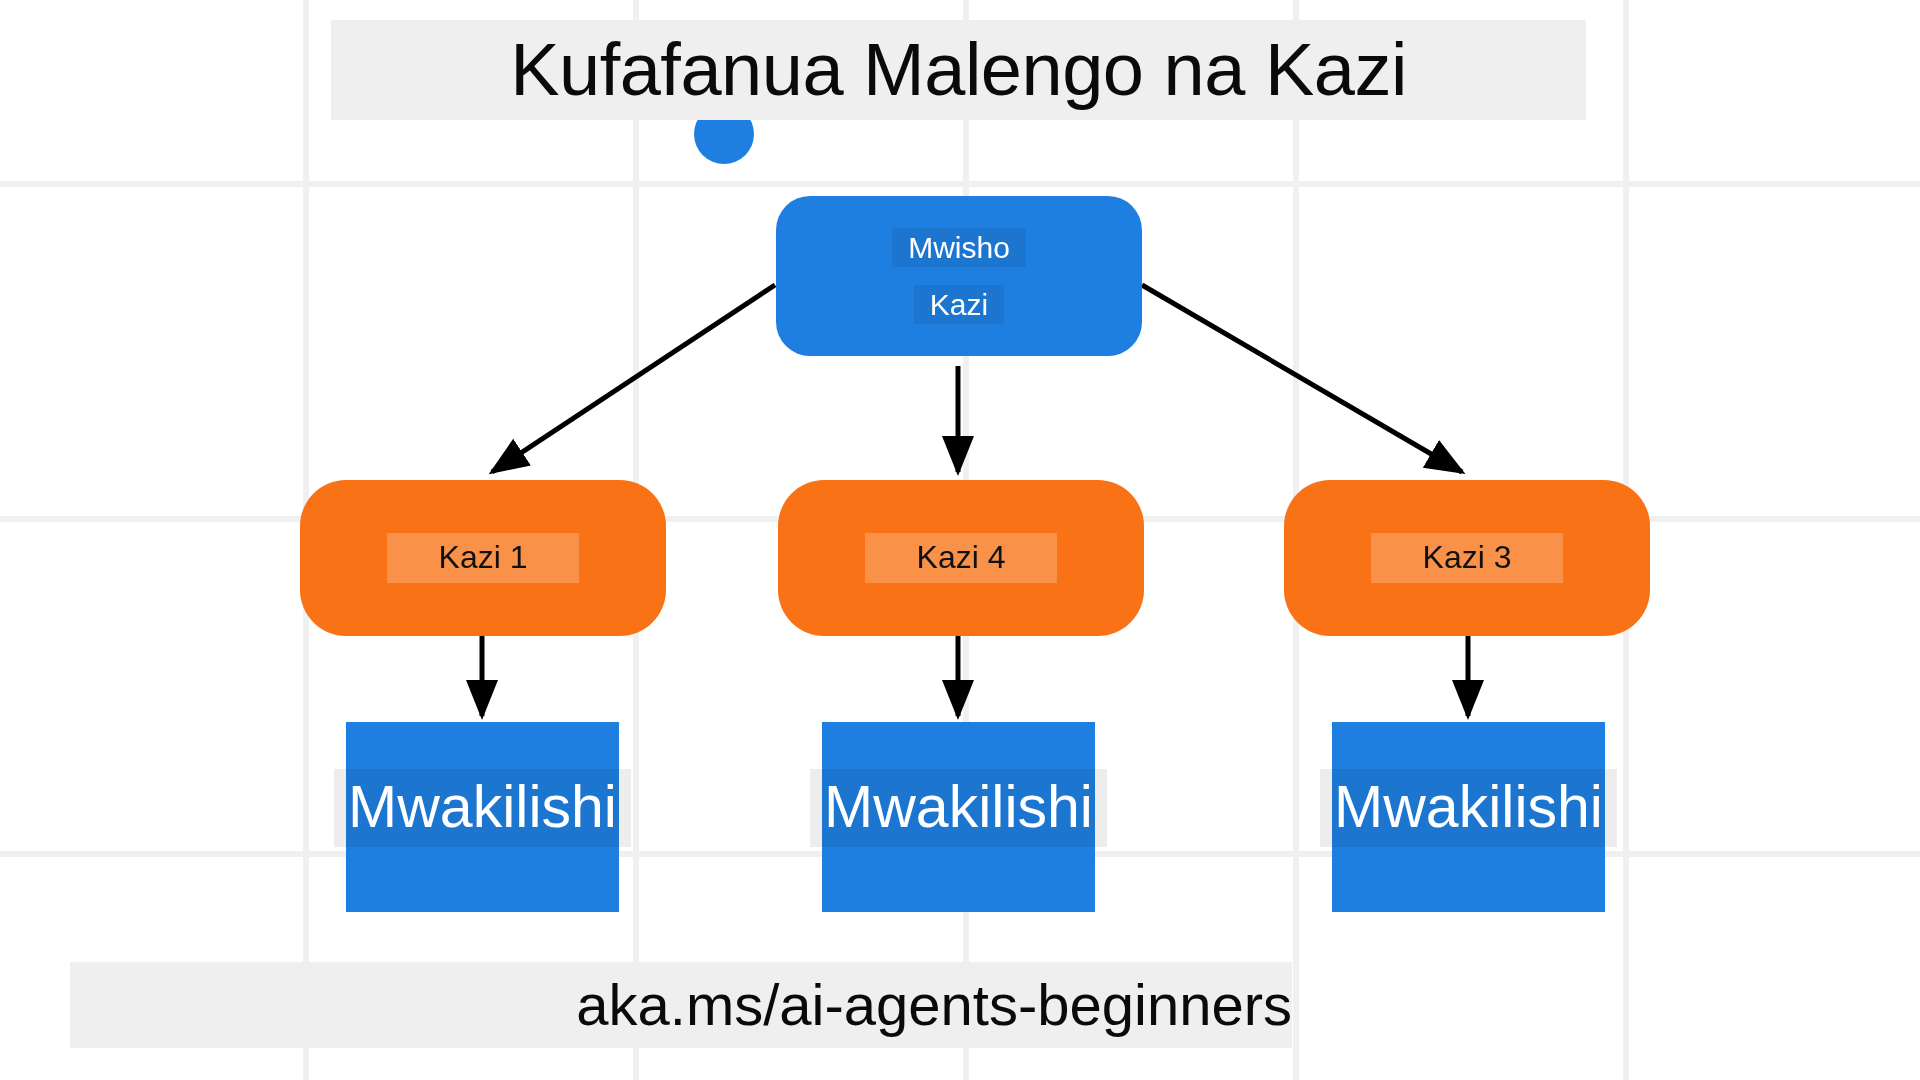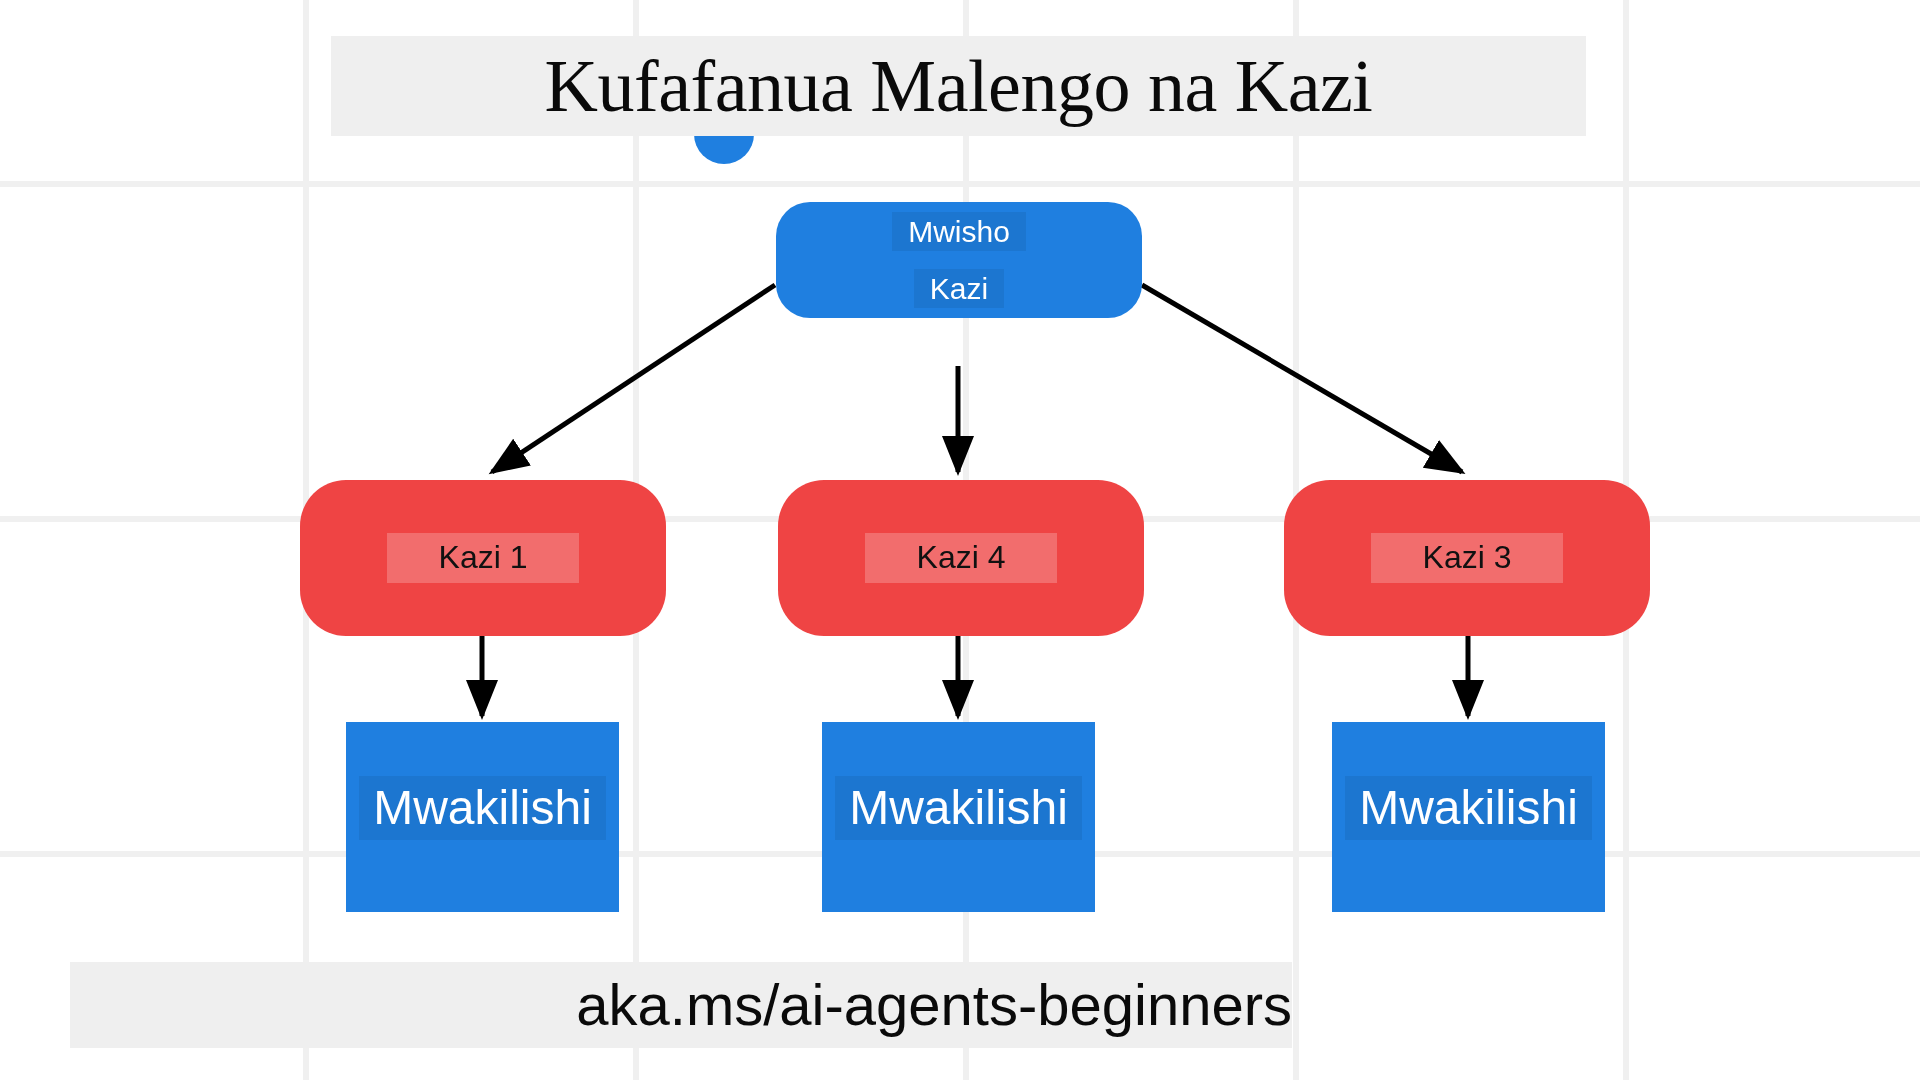--- a/index.html
+++ b/index.html
@@ -40,25 +40,24 @@
   .banner {
     position: absolute;
     background: #efefef;
     display: flex;
     align-items: center;
     color: #0a0a0a;
     white-space: nowrap;
   }
   #title-banner {
     left: 331px;
-    top: 36px;
+    top: 20px;
     width: 1255px;
     height: 100px;
     justify-content: center;
-    font-family: Liberation Serif, serif;
   }
   #title-text {
     font-size: 74px;
     font-weight: 400;
     letter-spacing: -0.5px;
     line-height: 1;
   }
   #footer-banner {
     left: 70px;
     top: 962px;
@@ -95,21 +94,21 @@
     justify-content: center;
     box-sizing: border-box;
     z-index: 3;
   }
   .node-goal {
     background: #1f7fe0;
     border-radius: 34px;
     gap: 18px;
   }
   .node-task {
-    background: #ef4444;
+    background: #f97316;
     border-radius: 46px;
   }
   .node-agent {
     background: #1f7fe0;
     border-radius: 0;
   }
 
   
   .chip {
     display: inline-block;
@@ -122,21 +121,21 @@
     background: rgba(0, 0, 0, 0.07);
   }
   .chip-task {
     color: #111111;
     font-size: 32px;
     background: rgba(255, 255, 255, 0.22);
     padding: 6px 52px;
   }
   .chip-agent {
     color: #ffffff;
-    font-size: 48px;
+    font-size: 59px;
     background: rgba(0, 0, 0, 0.07);
     padding: 4px 14px;
   }
   
   .agent-sub {
     color: rgba(255, 255, 255, 0.55);
     font-size: 56px;
     height: 18px;
     overflow: hidden;
     line-height: 1.1;
@@ -170,21 +169,21 @@
 
     <line x1="958" y1="636" x2="958" y2="716" stroke="#000000" stroke-width="5" marker-end="url(#ah)"></line>
 
     <line x1="1468" y1="636" x2="1468" y2="716" stroke="#000000" stroke-width="5" marker-end="url(#ah)"></line>
   </svg>
 
   <div class="banner" id="title-banner">
     <span id="title-text">Kufafanua Malengo na Kazi</span>
   </div>
 
-  <div class="node node-goal" style="left:776px; top:202px; width:366px; height:116px;">
+  <div class="node node-goal" style="left:776px; top:196px; width:366px; height:160px;">
     <span class="chip chip-goal">Mwisho</span>
     <span class="chip chip-goal">Kazi</span>
   </div>
 
   <div class="node node-task" style="left:300px; top:480px; width:366px; height:156px;">
     <span class="chip chip-task">Kazi 1</span>
   </div>
 
   <div class="node node-task" style="left:778px; top:480px; width:366px; height:156px;">
     <span class="chip chip-task">Kazi 4</span>

